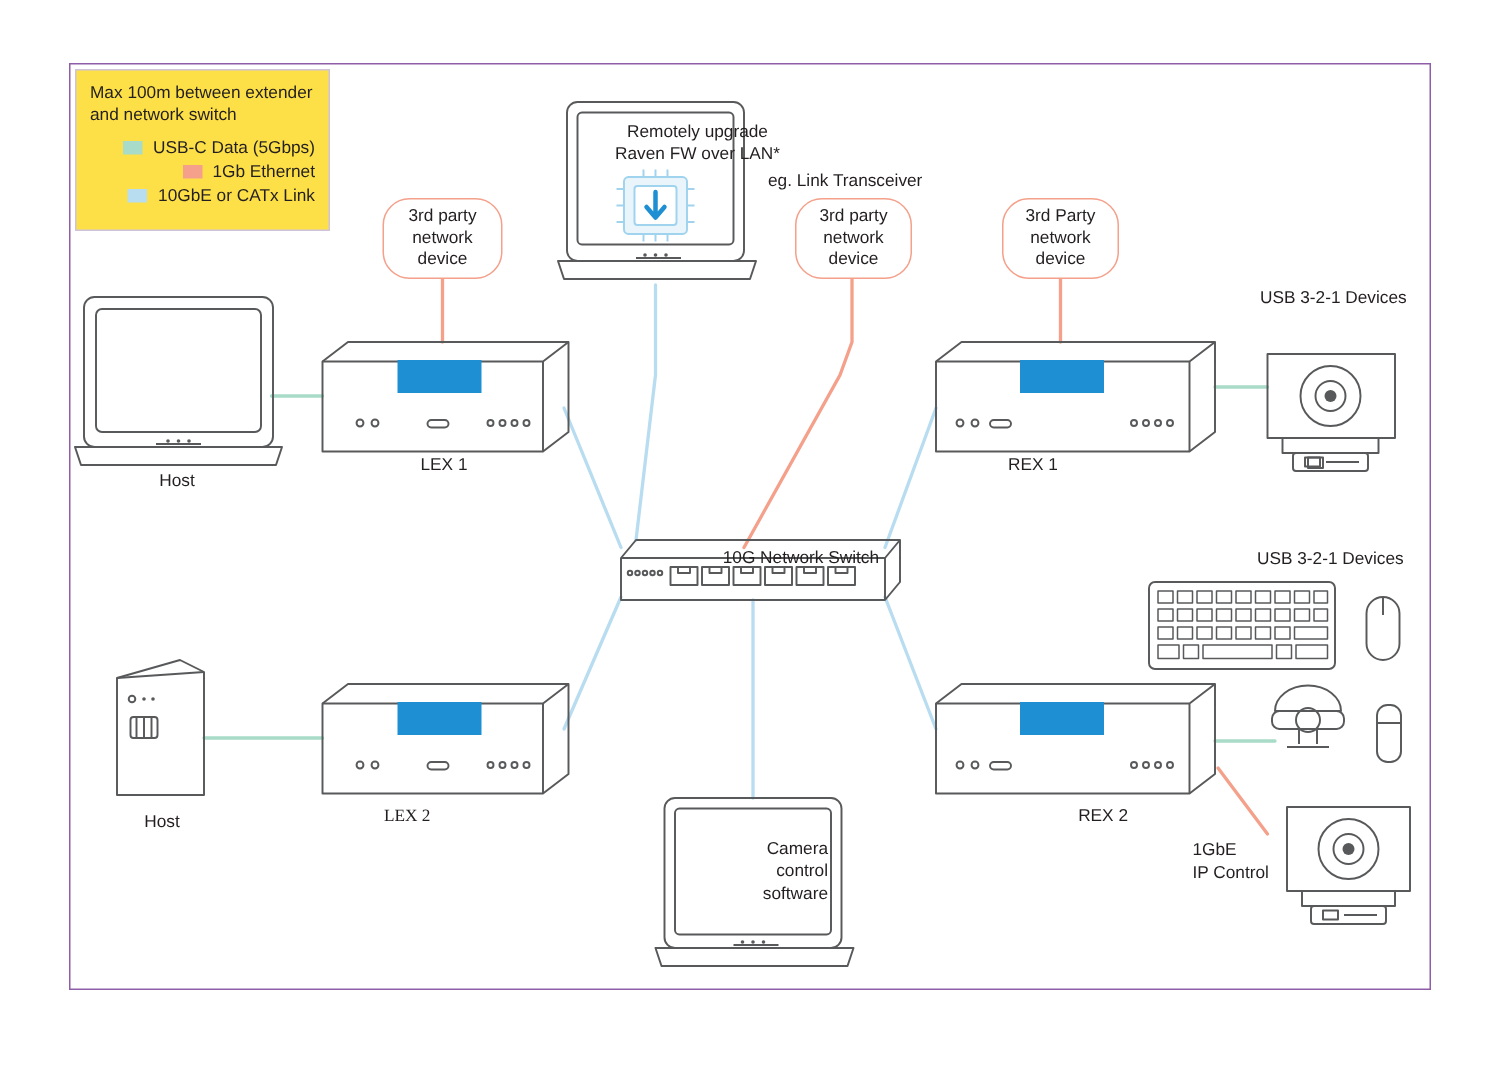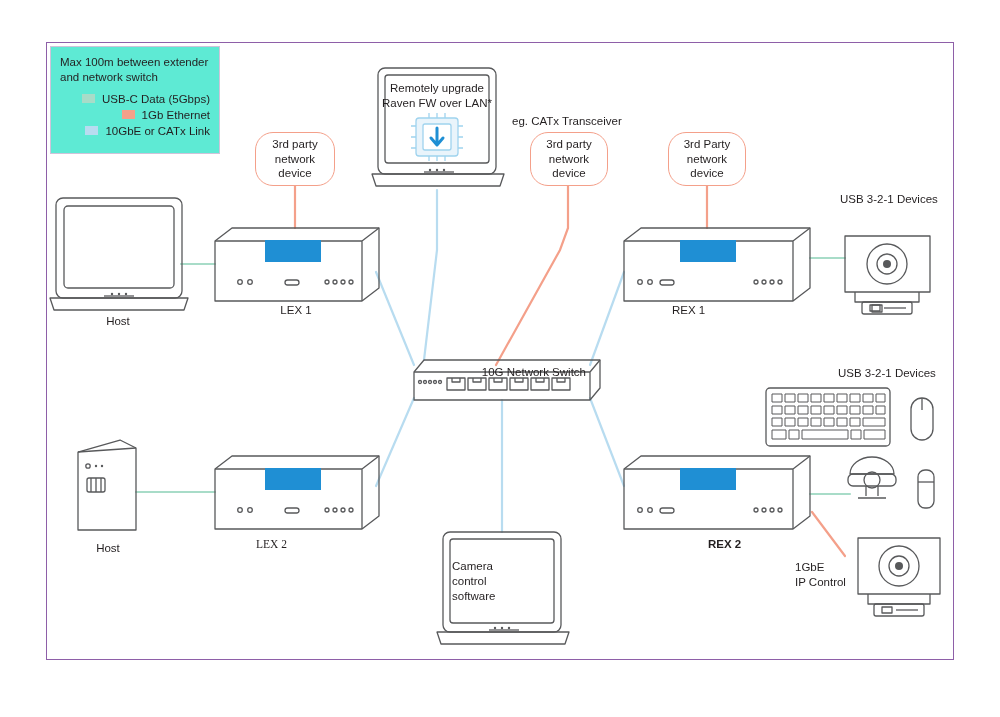--- a/index.html
+++ b/index.html
@@ -36,21 +36,21 @@
   }
 
   
   #legend {
     position: absolute;
     left: 50px;
     top: 46px;
     width: 170px;
     height: 108px;
     border: 1px solid #cfc3da;
-    background: #5eead4;
+    background: #fde047;
     box-sizing: border-box;
     padding: 8px 9px;
   }
   #legend .title {
     font-size: 11.5px;
     color: #231f20;
     line-height: 1.3;
     margin-bottom: 8px;
   }
   #legend .row {
@@ -346,40 +346,40 @@
 device</div>
 
   <div class="callout" style="left:530px; top:132px; width:78px; height:54px;">3rd party
 network
 device</div>
 
   <div class="callout" style="left:668px; top:132px; width:78px; height:54px;">3rd Party
 network
 device</div>
 
-  <div class="plain-label center" style="left:378px; top:81px; width:118px; text-align:center;">Remotely upgrade
+  <div class="plain-label center" style="left:378px; top:81px; width:118px; text-align:center;padding-left:28px;">Remotely upgrade
 Raven FW over LAN*</div>
 
-  <div class="plain-label" style="left:512px; top:114px;">eg. CATx Transceiver</div>
+  <div class="plain-label" style="left:512px; top:114px;">eg. Link Transceiver</div>
 
   <div class="plain-label center" style="left:80px; top:314px; width:76px; text-align:center;">Host</div>
 
   <div class="plain-label center" style="left:70px; top:541px; width:76px; text-align:center;">Host</div>
 
   <div class="plain-label center" style="left:256px; top:303px; width:80px; text-align:center;">LEX 1</div>
 
   <div class="plain-label center" style="left:256px; top:537px; width:80px; text-align:left;font-family:Liberation Serif, serif;">LEX 2</div>
 
   <div class="plain-label center" style="left:672px; top:303px; width:80px; text-align:left;">REX 1</div>
 
-  <div class="plain-label center" style="left:708px; top:537px; width:80px; text-align:left;font-weight:bold;">REX 2</div>
+  <div class="plain-label center" style="left:672px; top:537px; width:80px; text-align:right;">REX 2</div>
 
   <div class="plain-label center" style="left:426px; top:365px; width:160px; text-align:right;">10G Network Switch</div>
 
-  <div class="plain-label center" style="left:452px; top:559px; width:100px; text-align:left;">Camera
+  <div class="plain-label center" style="left:452px; top:559px; width:100px; text-align:right;">Camera
 control
 software</div>
 
   <div class="plain-label" style="left:840px; top:192px;">USB 3-2-1 Devices</div>
 
   <div class="plain-label" style="left:838px; top:366px;">USB 3-2-1 Devices</div>
 
   <div class="plain-label" style="left:795px; top:560px;">1GbE
 IP Control</div>
 

